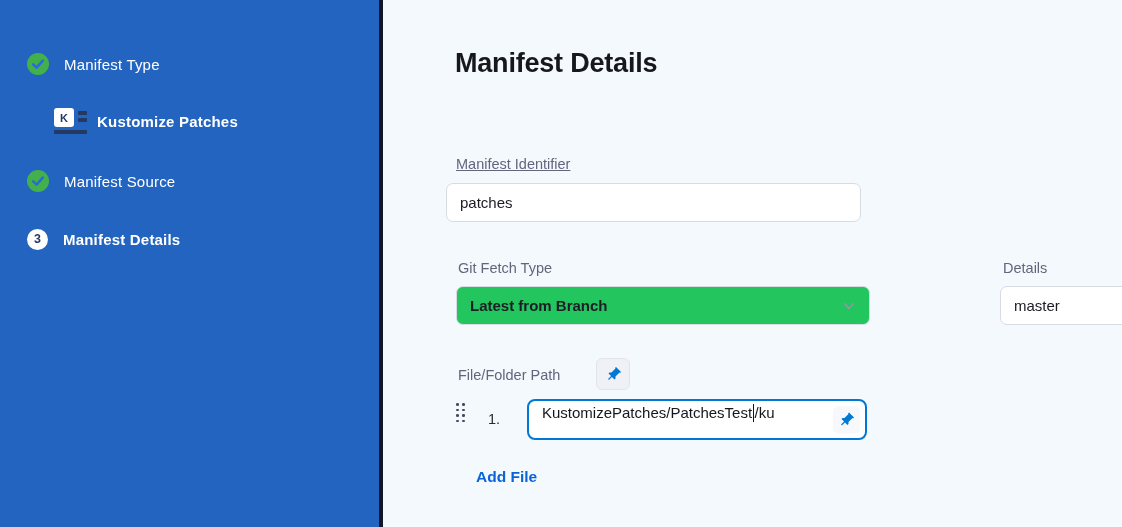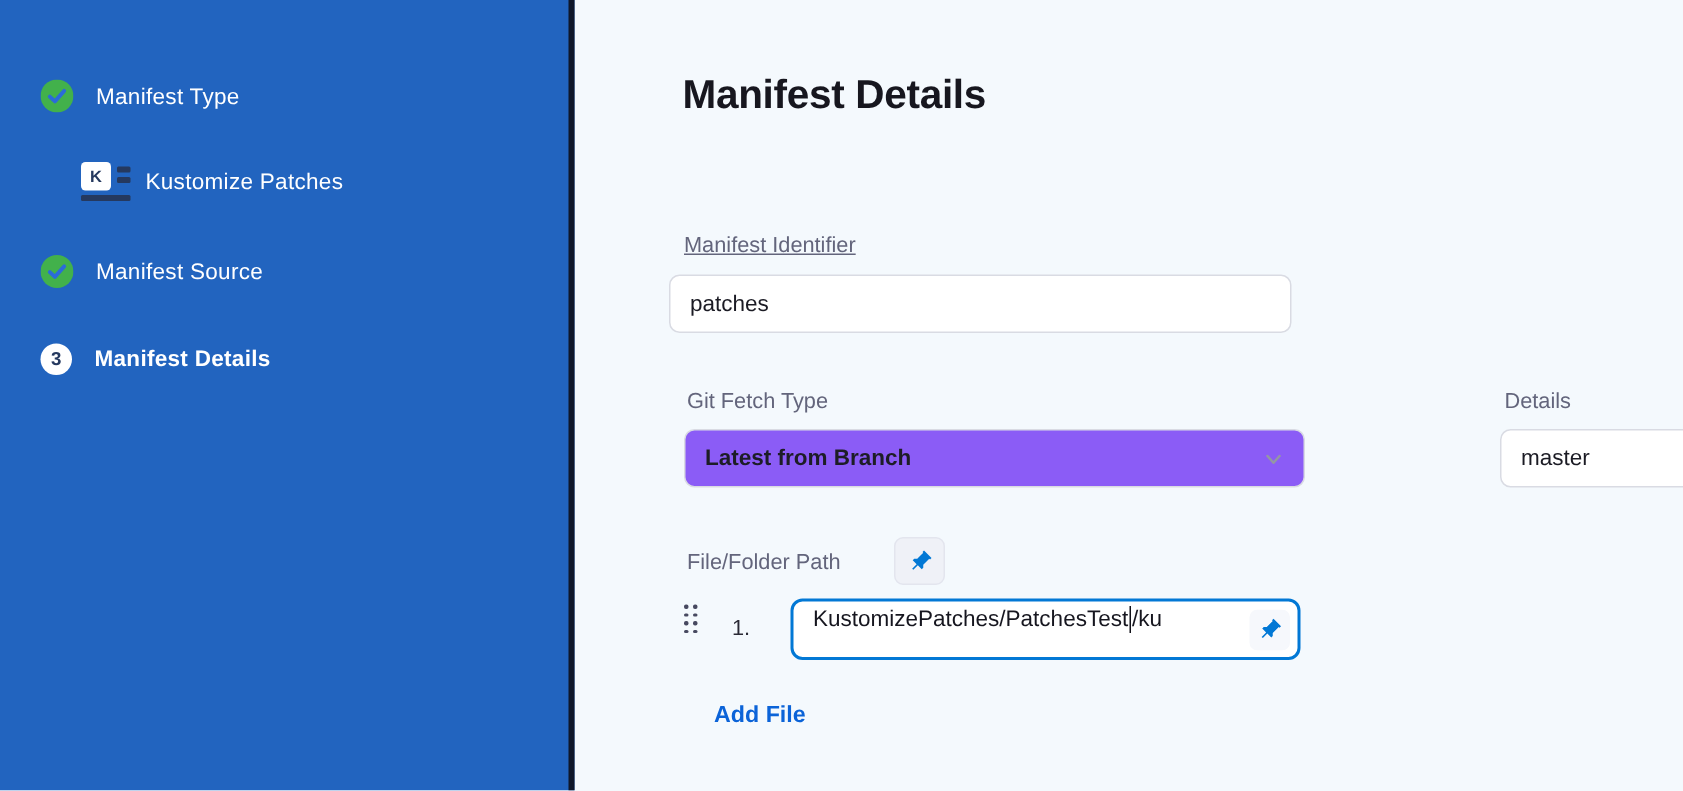--- a/index.html
+++ b/index.html
@@ -38,21 +38,21 @@
   .main { position:absolute; left:384px; top:0; width:738px; height:527px; overflow:hidden; }
   .page-title { position:absolute; left:71px; top:48px; font-size:27px; font-weight:700; color:#17171f; letter-spacing:-.2px; }
 
   .field-label { position:absolute; font-size:14.5px; color:#63657c; }
   .text-input {
     position:absolute; height:39px; background:#ffffff; border:1px solid #d9dbe3; border-radius:7px;
     font-family:"Liberation Sans","DejaVu Sans",sans-serif;
     font-size:15px; color:#1b1b24; padding:0 13px; outline:none;
   }
   .select-box {
-    position:absolute; height:39px; background:#8b5cf6; border:1px solid #d9dbe3; border-radius:7px;
+    position:absolute; height:39px; background:#22c55e; border:1px solid #d9dbe3; border-radius:7px;
     display:flex; align-items:center; justify-content:space-between; padding:0 13px; cursor:pointer;
   }
   .select-box .select-value { font-size:15px; font-weight:600; color:#1d1d26; }
   .chev { width:14px; height:14px; }
 
   
   .pin-btn {
     position:absolute; width:34px; height:32px; background:#eff1f7; border:1px solid #e3e5ee;
     border-radius:6px; display:flex; align-items:center; justify-content:center; cursor:pointer;
   }
@@ -94,21 +94,21 @@
     <span class="step-label">Manifest Type</span>
   </div>
 
   <div class="step-row" style="left:54px; top:107px; height:28px;">
     <span class="kicon">
       <span class="kbox">K</span>
       <span class="dash d1"></span>
       <span class="dash d2"></span>
       <span class="kbar"></span>
     </span>
-    <span class="step-label" style="margin-left:9px;">Kustomize Patches</span>
+    <span class="step-label" style="margin-left:9px;font-weight:bold;">Kustomize Patches</span>
   </div>
 
   <div class="step-row" style="left:27px; top:168px; height:26px;">
     <svg class="check-badge" viewBox="0 0 22 22">
       <circle cx="11" cy="11" r="11" fill="#42b14b"></circle>
       <polyline points="6.2,11.4 9.6,14.6 15.8,7.6" fill="none" stroke="#2b6bd8" stroke-width="2.6" stroke-linecap="round" stroke-linejoin="round"></polyline>
     </svg>
     <span class="step-label">Manifest Source</span>
   </div>
 

